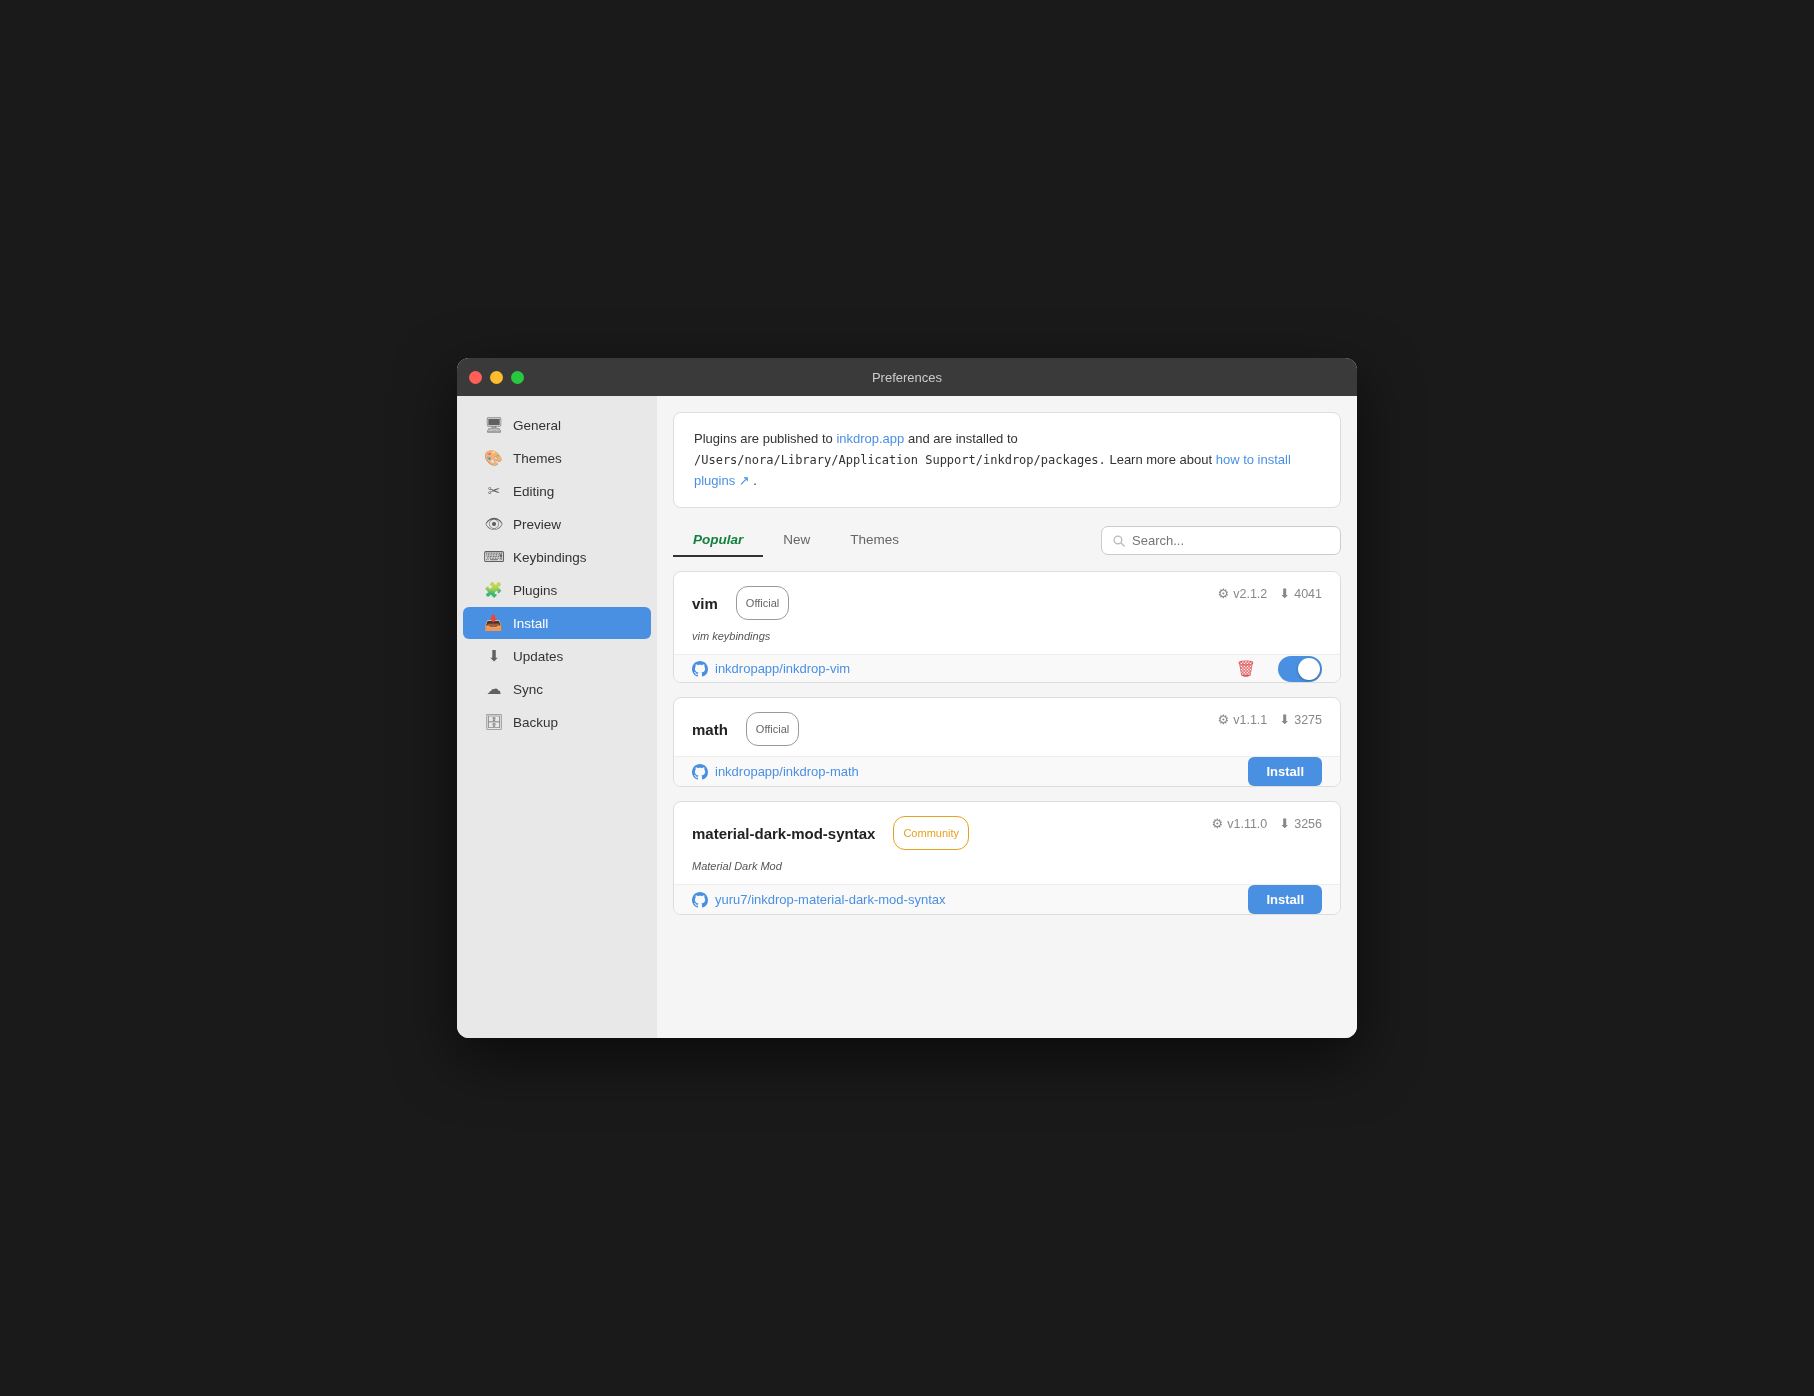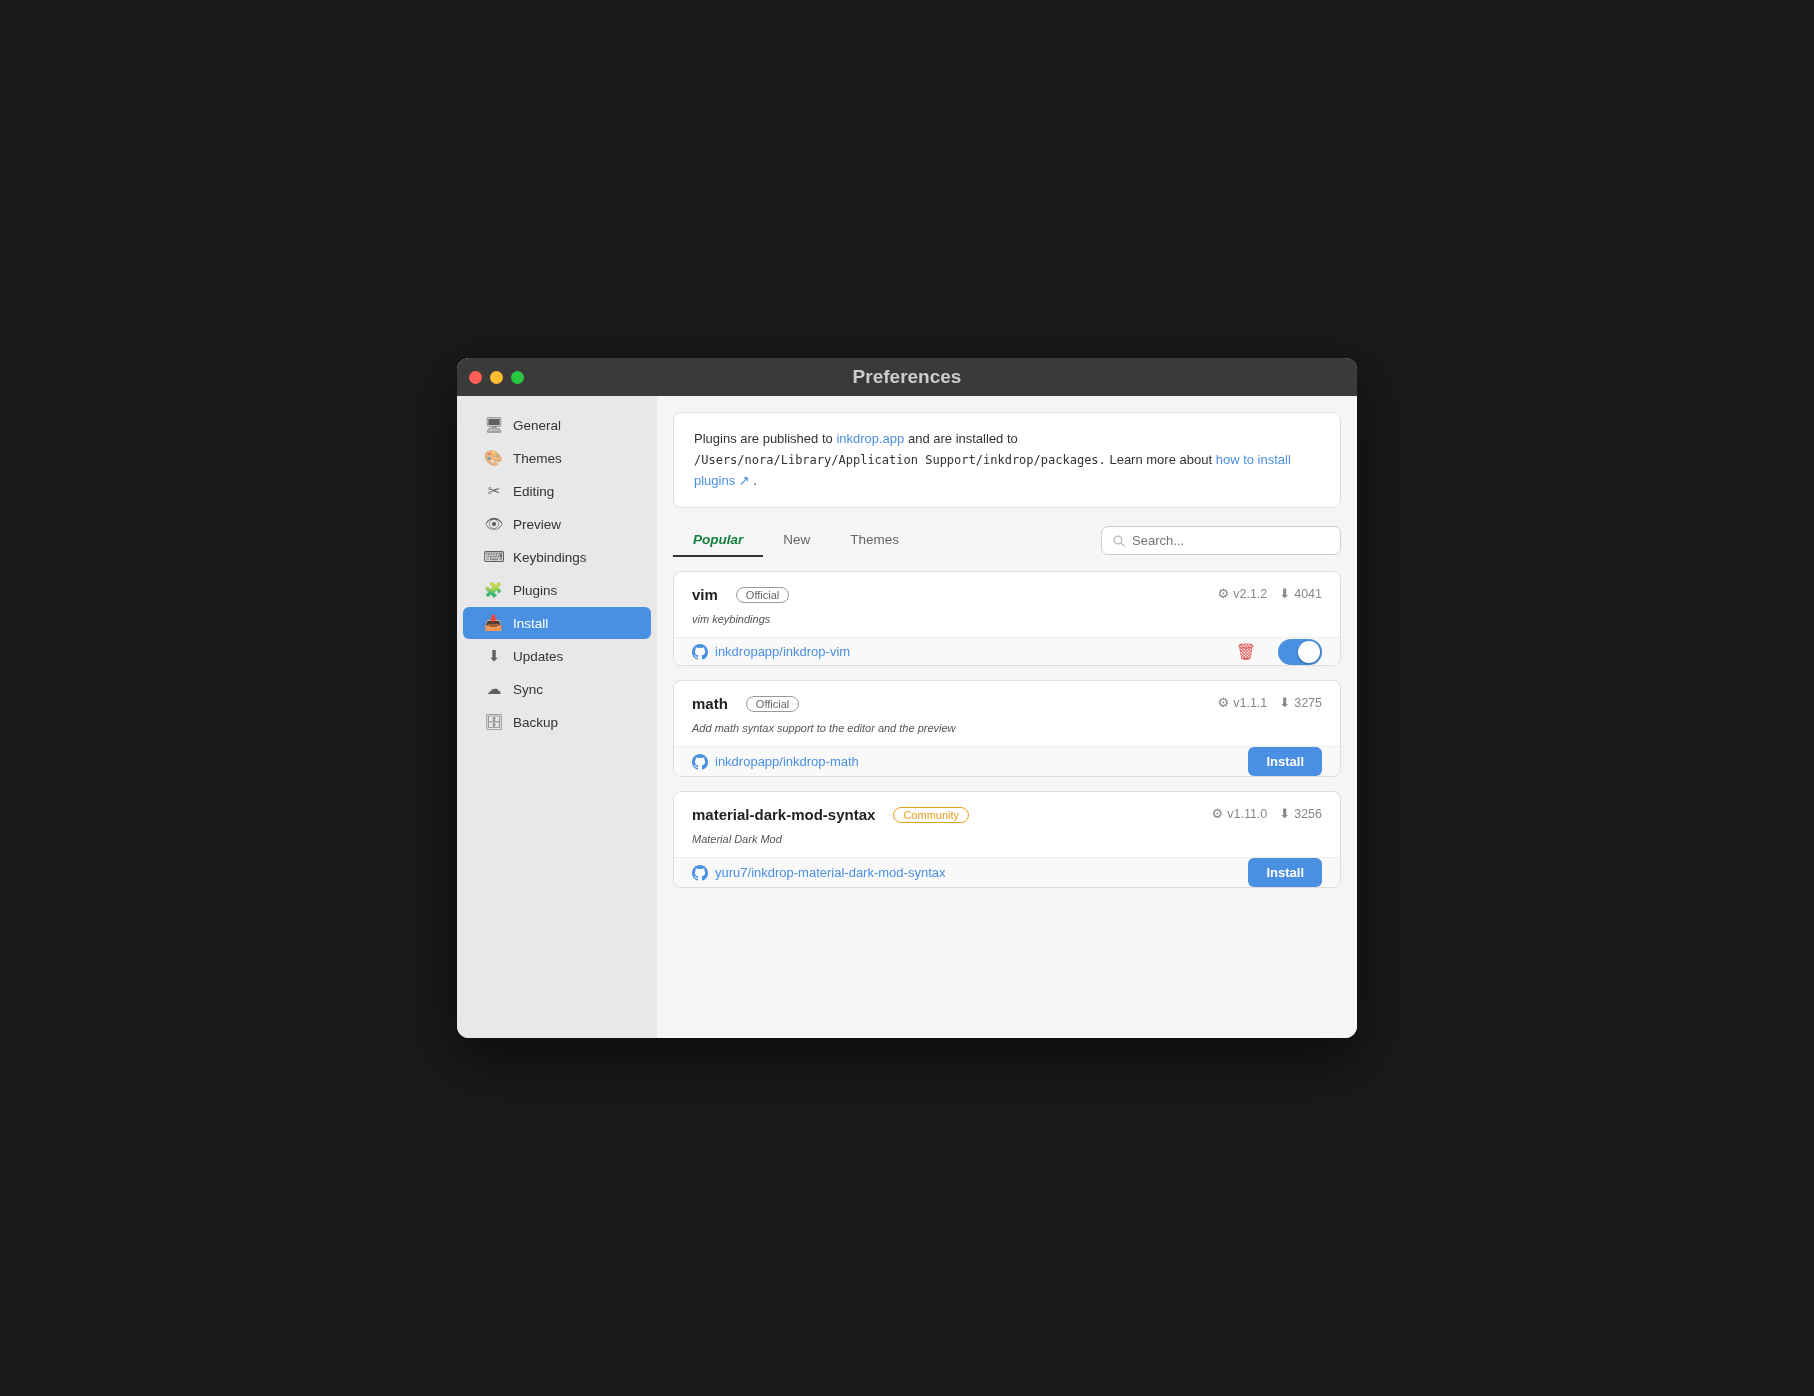--- a/index.html
+++ b/index.html
@@ -46,22 +46,22 @@
       cursor: pointer;
     }
     .tl-red { background: #ff5f57; }
     .tl-yellow { background: #febc2e; }
     .tl-green { background: #28c840; }
     .titlebar-title {
       position: absolute;
       left: 50%;
       transform: translateX(-50%);
       color: #ccc;
-      font-size: 19px;
-      font-weight: 700;
+      font-size: 13px;
+      font-weight: 400;
     }
 
     
     .window-body {
       display: flex;
       flex: 1;
       overflow: hidden;
     }
 
     
@@ -204,21 +204,21 @@
       gap: 18px;
     }
     .plugin-name {
       font-size: 15px;
       font-weight: 600;
       color: #222;
     }
     .badge {
       border: 1px solid;
       border-radius: 12px;
-      padding: 1px 9px;
+      padding: 10px 9px;
       font-size: 11px;
       font-weight: 500;
     }
     .badge-official {
       border-color: #999;
       color: #666;
     }
     .badge-community {
       border-color: #e8a020;
       color: #e8a020;
@@ -469,21 +469,20 @@
         <span class="plugin-meta-item">
           <span class="meta-icon">⚙</span>
           <span>v1.1.1</span>
         </span>
         <span class="plugin-meta-item">
           <span class="meta-icon">⬇</span>
           <span>3275</span>
         </span>
       </div>
     </div>
-    <div class="plugin-description">Add math syntax support to the editor and the preview</div>
     <div class="plugin-card-footer">
       <a class="github-link" href="#">
         <svg width="16" height="16" viewBox="0 0 16 16" fill="#4a90e2">
           <path d="M8 0C3.58 0 0 3.58 0 8c0 3.54 2.29 6.53 5.47 7.59.4.07.55-.17.55-.38
             0-.19-.01-.82-.01-1.49-2.01.37-2.53-.49-2.69-.94-.09-.23-.48-.94-.82-1.13
             -.28-.15-.68-.52-.01-.53.63-.01 1.08.58 1.23.82.72 1.21 1.87.87 2.33.66
             .07-.52.28-.87.51-1.07-1.78-.2-3.64-.89-3.64-3.95 0-.87.31-1.59.82-2.15
             -.08-.2-.36-1.02.08-2.12 0 0 .67-.21 2.2.82.64-.18 1.32-.27 2-.27
             .68 0 1.36.09 2 .27 1.53-1.04 2.2-.82 2.2-.82.44 1.1.16 1.92.08 2.12
             .51.56.82 1.27.82 2.15 0 3.07-1.87 3.75-3.65 3.95.29.25.54.73.54 1.48

